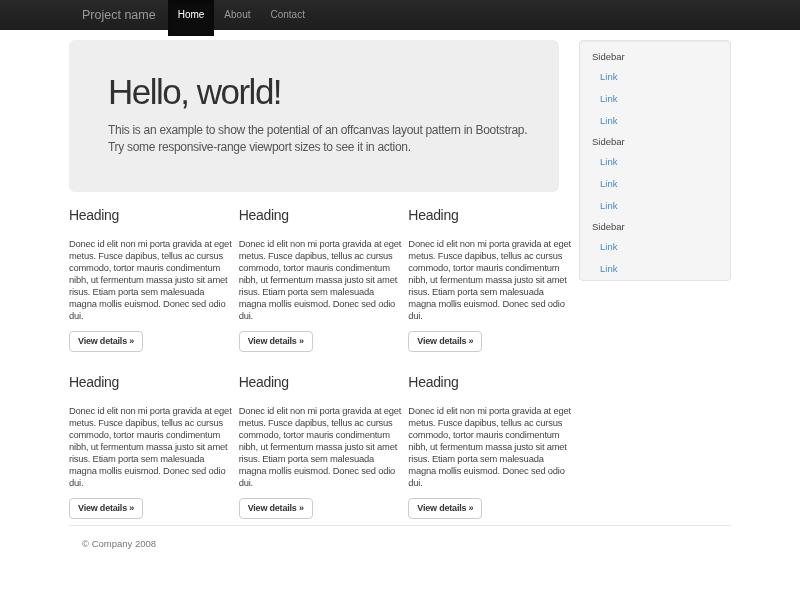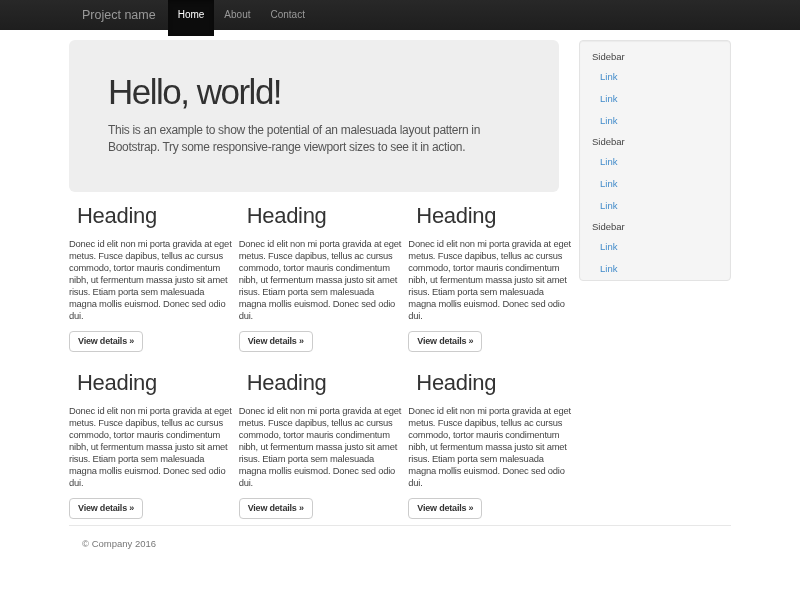--- a/index.html
+++ b/index.html
@@ -73,22 +73,22 @@
     max-width: 421px;
   }
 
   
   .row { display: flex; }
   .row-1 { margin-top: 13px; }
   .row-2 { margin-top: 20px; }
   .card { width: 163px; margin-right: 7px; }
   .card:last-child { margin-right: 0; }
   .card h2 {
-    margin: 0 0 10px 8px;
-    font-size: 22px;
+    margin: 0 0 10px 0;
+    font-size: 14px;
     font-weight: 400;
     line-height: 21px;
     color: #333333;
     letter-spacing: -0.3px;
   }
   .card p {
     margin: 12px 0 8px 0;
     font-size: 9.4px;
     letter-spacing: -0.2px;
     line-height: 12px;
@@ -158,21 +158,21 @@
     </nav>
   </div>
 </div>
 
 <div class="container">
   <div class="main-row">
     <div class="main-col">
 
       <div class="jumbotron">
         <h1>Hello, world!</h1>
-        <p>This is an example to show the potential of an malesuada layout pattern in Bootstrap. Try some responsive-range viewport sizes to see it in action.</p>
+        <p>This is an example to show the potential of an offcanvas layout pattern in Bootstrap. Try some responsive-range viewport sizes to see it in action.</p>
       </div>
 
       <div class="row row-1">
         <div class="card">
           <h2>Heading</h2>
           <p>Donec id elit non mi porta gravida at eget metus. Fusce dapibus, tellus ac cursus commodo, tortor mauris condimentum nibh, ut fermentum massa justo sit amet risus. Etiam porta sem malesuada magna mollis euismod. Donec sed odio dui.</p>
           <a class="btn">View details »</a>
         </div>
         <div class="card">
           <h2>Heading</h2>
@@ -222,15 +222,15 @@
       <div class="side-group">
         <div class="side-header">Sidebar</div>
         <a class="side-link">Link</a>
         <a class="side-link">Link</a>
       </div>
     </aside>
   </div>
 
   <footer>
     <hr>
-    <p>© Company 2016</p>
+    <p>© Company 2008</p>
   </footer>
 </div>
 
 </body></html>

